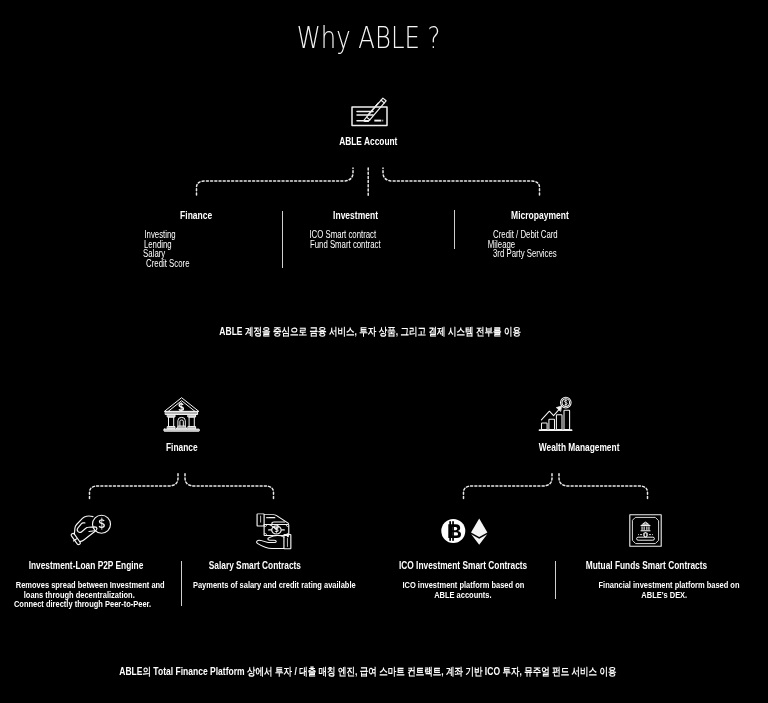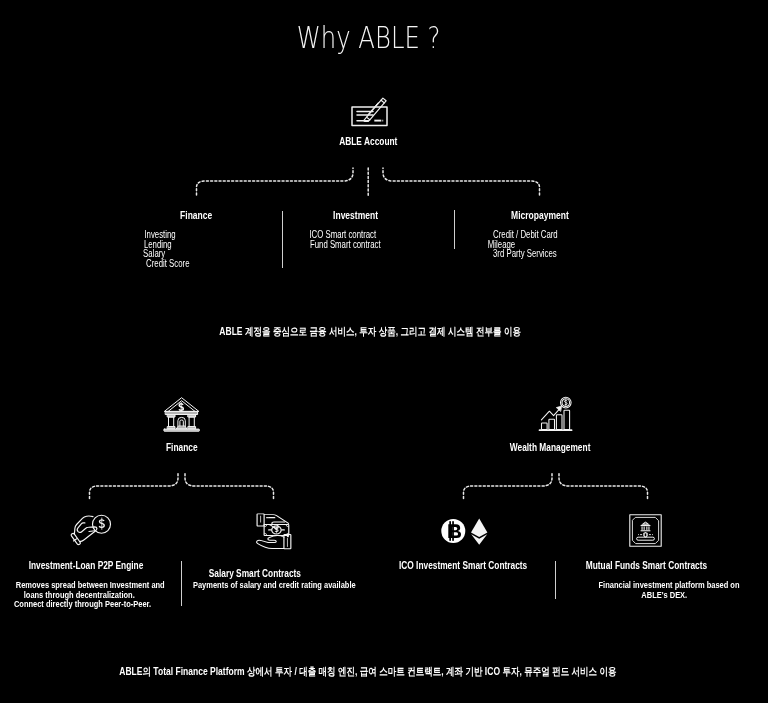--- a/index.html
+++ b/index.html
@@ -178,21 +178,21 @@
         <line x1="1.5" y1="34.2" x2="33.6" y2="34.2" style="stroke-width:1.7"></line>
         <path d="M3.4 23.9 L11.4 15.2 L15.6 19.6 L21.6 12.8"></path>
         <path d="M23.6 10.0 L18.3 11.6 L22.4 15.2 Z" style="fill:#f4f4f4;stroke-width:0.7"></path>
         <circle cx="27.8" cy="6.6" r="5.3"></circle>
         <circle cx="27.8" cy="6.6" r="3.8"></circle>
         <path d="M29.0 5.2 q-0.35 -0.8 -1.3 -0.75 q-1.15 0.05 -1.15 0.9 q0 0.85 1.25 1.1 q1.3 0.25 1.3 1.2 q0 0.85 -1.25 0.95 q-1.05 0.05 -1.4 -0.7" style="stroke-width:1.0;stroke-linecap:butt"></path>
         <path d="M27.8 3.5 L27.8 9.7" style="stroke-width:0.7"></path>
       </g>
     </svg>
   </div>
-  <div class="abs node-label" style="left:470px; top:441px; width:160px;text-decoration:underline;"><span class="sq">Wealth Management</span></div>
+  <div class="abs node-label" style="left:499px; top:441px; width:160px;text-decoration:underline;"><span class="sq">Wealth Management</span></div>
 
   <div class="abs" style="left:454px; top:465px; width:210px; height:40px;">
     <svg width="210" height="40" viewBox="0 0 210 40">
       <path class="dash" d="M9.5 33.5 L9.5 27.5 Q9.5 21 18 21 L88 21 Q98 21 98 13 L98 8.5"></path>
       <path class="dash" d="M193.5 33.5 L193.5 27.5 Q193.5 21 185 21 L115 21 Q105 21 105 13 L105 8.5"></path>
     </svg>
   </div>
 
   <div class="abs" style="left:68px; top:510px; width:44px; height:38px;">
     <svg width="44" height="38" viewBox="0 0 44 38">
@@ -244,21 +244,21 @@
         <line x1="24.8" y1="20.1" x2="26.8" y2="20.1" style="stroke-width:1.5"></line>
 
         <path d="M5.4 31.3 Q3.2 30.7 2.2 32.0 Q1.1 33.5 2.8 34.7 Q10.0 39.9 15.8 39.9 L26.6 39.9"></path>
         <path d="M5.4 31.3 L12.2 33.6 L17.8 33.6 Q19.6 33.6 19.6 32.4 Q19.6 31.2 17.8 31.2 L13.8 31.2 Q12.0 31.2 12.0 29.8 Q12.0 28.8 13.3 28.2 Q16.8 26.2 20.8 26.2 Q24.2 26.2 26.6 27.8"></path>
         <rect x="26.6" y="25.0" width="6.3" height="15.2" rx="0.5"></rect>
         <line x1="29.8" y1="29.2" x2="29.8" y2="37.8" style="stroke-width:0.75"></line>
         <line x1="29.8" y1="27.2" x2="30.6" y2="27.2" style="stroke-width:1.25"></line>
       </g>
     </svg>
   </div>
-  <div class="abs card-title" style="left:193px; top:559px; width:162px;margin-top:8px;"><span class="sq">Salary Smart Contracts</span></div>
+  <div class="abs card-title" style="left:193px; top:559px; width:162px;"><span class="sq">Salary Smart Contracts</span></div>
   <div class="abs card-desc" style="left:167px; top:580px; width:182px;">
     <div><span class="sq">Payments of salary and credit rating available</span></div>
   </div>
 
   <div class="abs" style="left:440px; top:516px; width:50px; height:30px;">
     <svg width="50" height="30" viewBox="0 0 50 30">
       <circle cx="13.3" cy="15.0" r="12.0" fill="#ffffff"></circle>
       <g fill="#000000">
         <rect x="9.3" y="5.2" width="1.7" height="19.6"></rect>
         <rect x="12.2" y="5.2" width="1.7" height="19.6"></rect>
@@ -266,20 +266,24 @@
                  M12.3 11.0 L15.6 11.0 Q17.3 11.0 17.3 12.6 Q17.3 14.2 15.6 14.2 L12.3 14.2 Z
                  M12.3 16.3 L16.2 16.3 Q18.1 16.3 18.1 17.9 Q18.1 19.4 16.2 19.4 L12.3 19.4 Z"></path>
       </g>
       <g fill="#f4f4f4">
         <path d="M39.2 2.6 L31.0 16.6 L39.2 21.0 L47.4 16.6 Z"></path>
         <path d="M39.2 22.8 L31.2 18.2 L39.2 28.8 L47.2 18.2 Z"></path>
       </g>
     </svg>
   </div>
   <div class="abs card-title" style="left:377px; top:559px; width:162px;"><span class="sq">ICO Investment Smart Contracts</span></div>
+  <div class="abs card-desc" style="left:377px; top:580px; width:172px;">
+    <div><span class="sq">ICO investment platform based on</span></div>
+    <div><span class="sq">ABLE accounts.</span></div>
+  </div>
 
   <div class="vrule" style="left:555px; top:561px; height:38px;"></div>
 
   <div class="abs" style="left:628px; top:513px; width:36px; height:36px;">
     <svg width="36" height="36" viewBox="0 0 36 36">
       <g style="stroke:#f0f0f0;fill:none;stroke-width:1.1;stroke-linejoin:round;stroke-linecap:round">
         <rect x="1.8" y="1.8" width="31.4" height="31.4"></rect>
         <path d="M7.7 4.4 L27.3 4.4 L30.6 7.7 L30.6 27.3 L27.3 30.6 L7.7 30.6 L4.4 27.3 L4.4 7.7 Z" style="stroke-width:0.9"></path>
       </g>
       <g fill="#f0f0f0">

